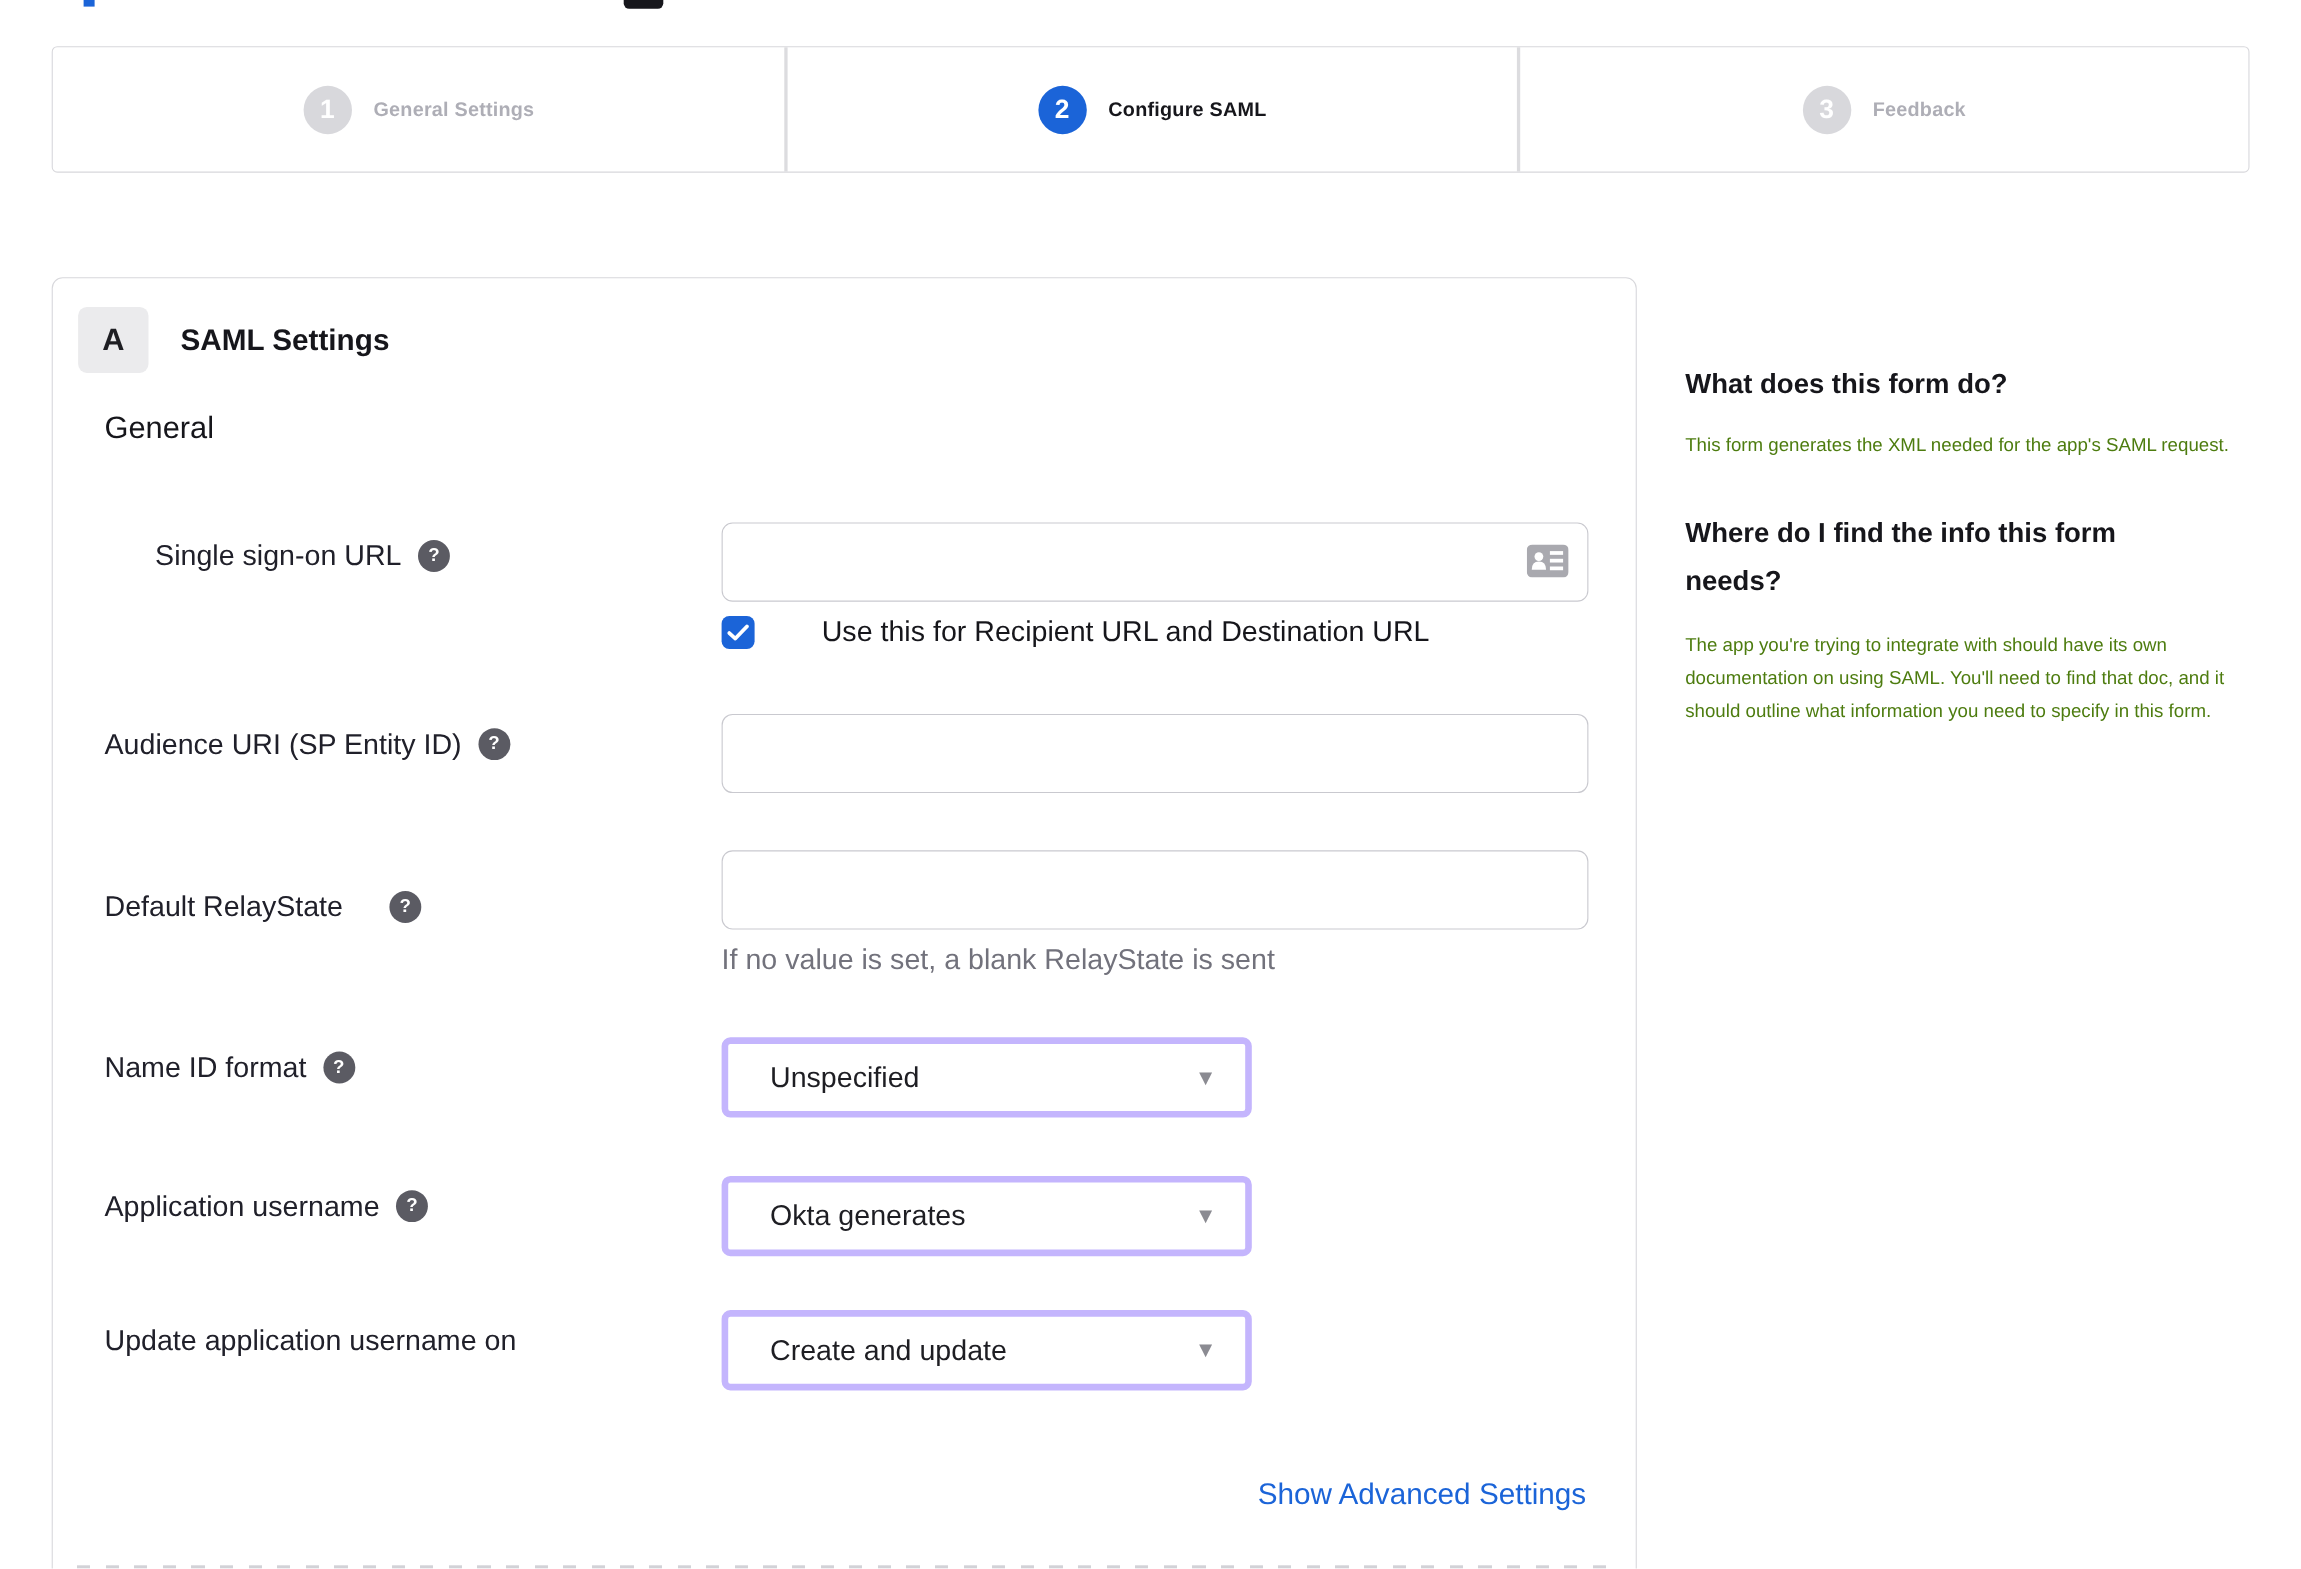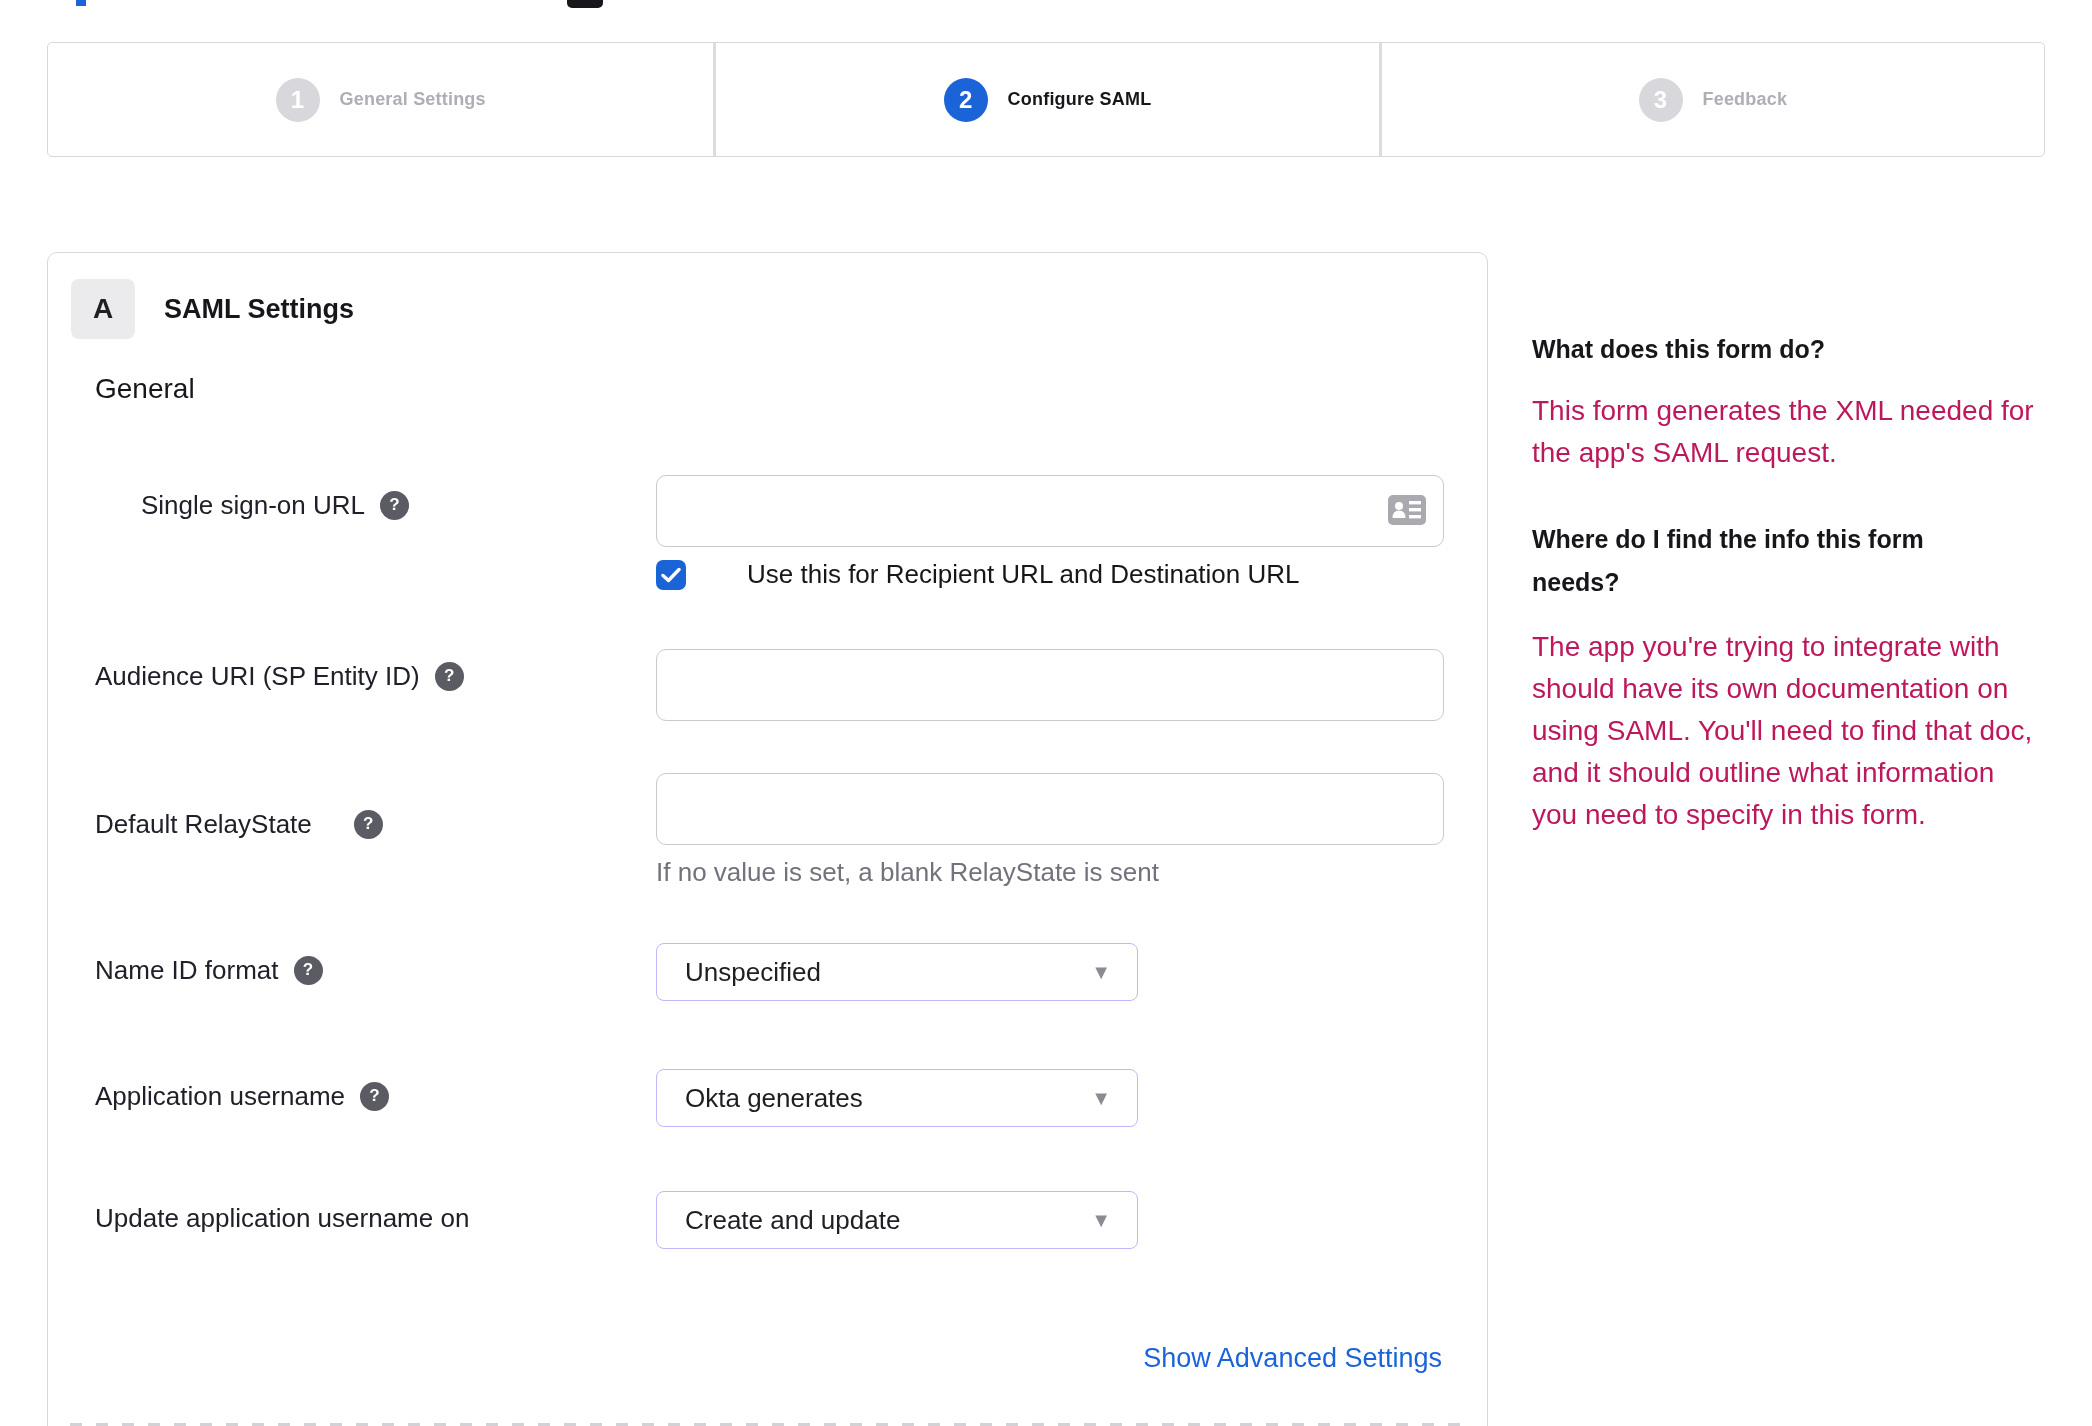--- a/index.html
+++ b/index.html
@@ -61,43 +61,43 @@
   .checkbox-row { position:absolute; left:608px; display:flex; align-items:center; }
   .checkbox {
     width:30px; height:30px; border-radius:7px; background:#1b64d8;
     display:flex; align-items:center; justify-content:center; flex:0 0 auto;
   }
   .checkbox-label { margin-left:27px; font-size:26px; color:#16161b; }
 
   .hint { position:absolute; left:608px; font-size:26px; color:#72727c; }
 
   .select-box {
-    position:absolute; left:608px; width:482px; height:58px;
-    border:1px solid #c4b5fd; border-radius:8px; background:#fff;
-    display:flex; align-items:center; padding:0 56px 0 28px; cursor:pointer;
+    position:absolute; left:608px; width:482px; height:73px;
+    border:6px solid #c4b5fd; border-radius:8px; background:#fff;
+    display:flex; align-items:center; padding:0 56px 0 38px; cursor:pointer;
   }
   .select-value { font-size:26px; color:#1e1e23; }
   .select-caret {
     position:absolute; right:26px; top:50%; transform:translateY(-50%);
     font-size:20px; color:#8b8b92; line-height:1;
   }
 
   .advanced-link {
     position:absolute; right:45px; top:1090px;
     font-size:27px; color:#1b64d8; text-decoration:none; cursor:pointer;
   }
   .dashed-divider {
     position:absolute; left:22px; right:22px; top:1170px; height:3px;
     background:repeating-linear-gradient(90deg,#d2d2d7 0 12px,transparent 12px 26px);
   }
 
   
   .sidebar { position:absolute; left:1532px; top:328px; width:512px; }
   .sidebar h3 { font-size:25px; font-weight:700; color:#16161b; line-height:43px; max-width:472px; }
-  .sidebar p { font-size:28px; color:#be185d; line-height:42px; }
+  .sidebar p { font-size:17px; color:#4d7c0f; line-height:30px; }
   .sb-head-1 { margin-bottom:19px; }
   .sb-body-1 { margin-bottom:44px; }
   .sb-head-2 { margin-bottom:22px; }
 </style>
 </head>
 <body>
 
 <div class="frag-blue"></div>
 <div class="frag-black"></div>
 

